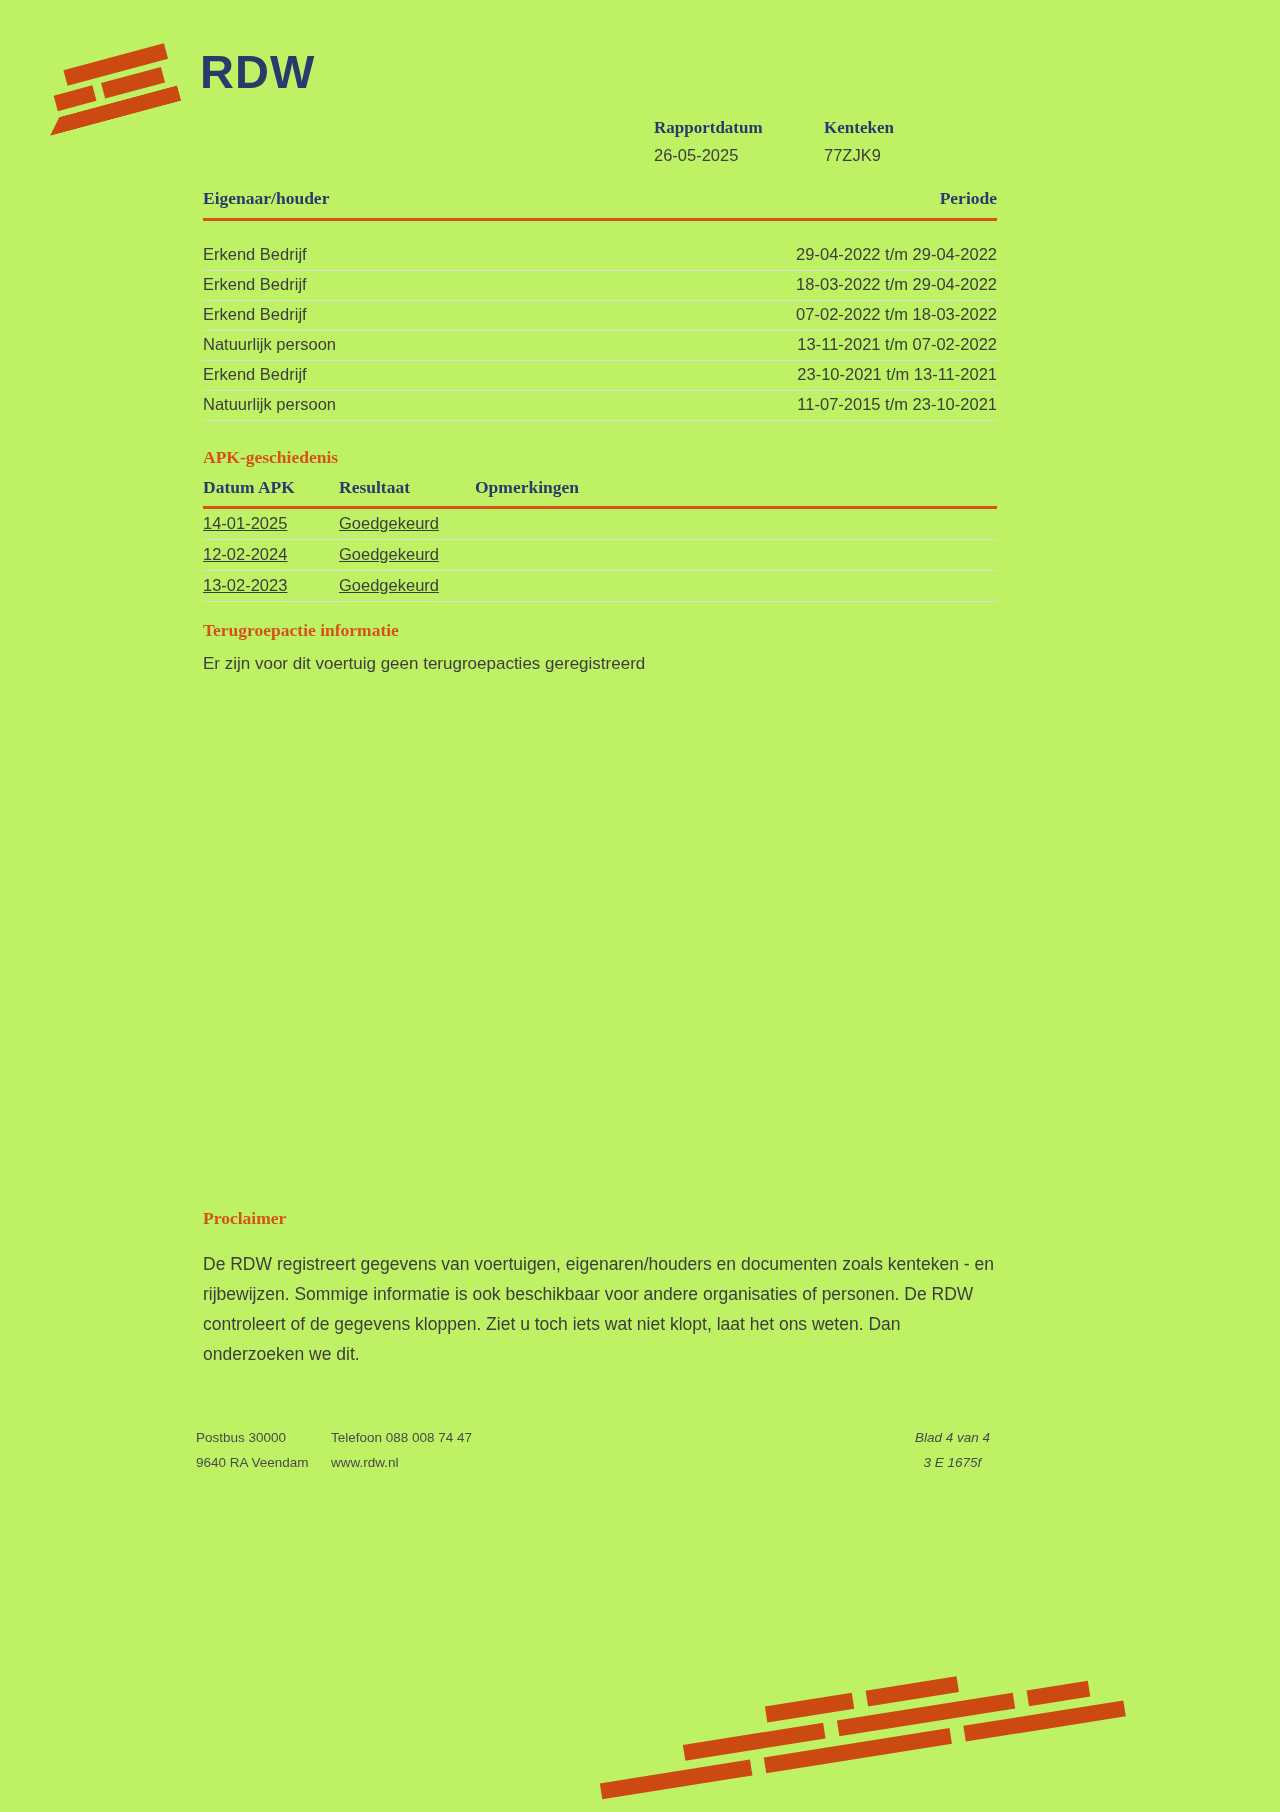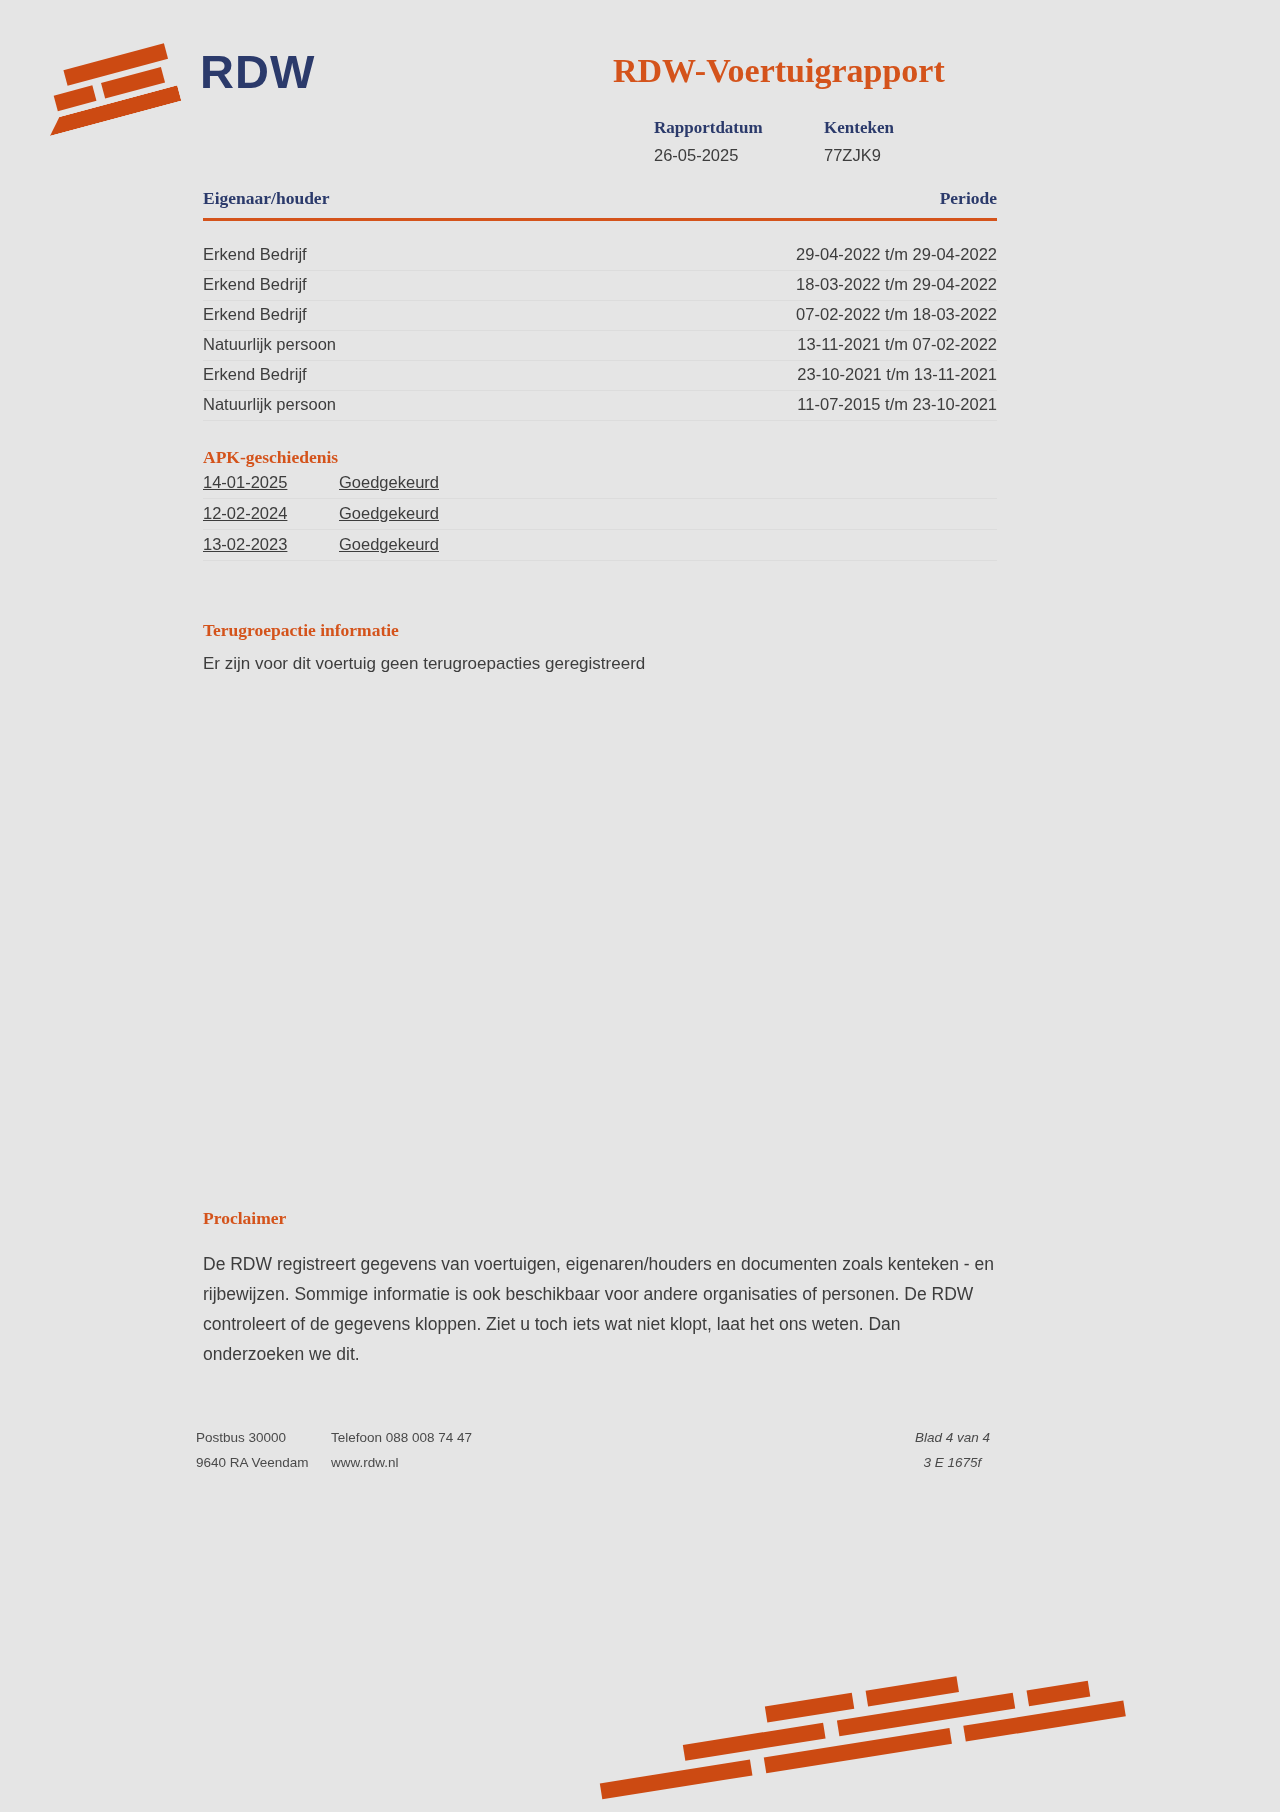--- a/index.html
+++ b/index.html
@@ -1,20 +1,20 @@
 <!DOCTYPE html>
 <html><head>
 <meta charset="utf-8">
 <style>
   * { margin:0; padding:0; box-sizing:border-box; }
   html,body { background:#ffffff; }
   .page {
     position:relative;
     width:1280px; height:1812px;
-    background:#e5e5e5;
+    background:#bef264;
     overflow:hidden;
     font-family:"Liberation Sans", sans-serif;
     color:#3d3d3d;
   }
 
   
   .logo-mark { position:absolute; left:44px; top:58px; width:150px; height:92px; }
   .logo-rot { position:absolute; left:6px; top:18px; transform:rotate(-15deg); transform-origin:left bottom; display:flex; flex-direction:column; gap:6px; }
   .logo-rot .lrow { display:flex; gap:9px; }
   .logo-rot span { display:block; height:16px; background:#cc4a12; }
@@ -100,21 +100,20 @@
           <span></span>
           <span></span>
         </div>
       <div class="lrow l3">
           <span></span>
         </div>
     </div>
   </div>
   <div class="logo-word">RDW</div>
 
-  <h1 class="doc-title">RDW-Voertuigrapport</h1>
 
   <div class="meta">
     <div class="meta-col">
       <div class="meta-label">Rapportdatum</div>
       <div class="meta-value">26-05-2025</div>
     </div>
     <div class="meta-col">
       <div class="meta-label">Kenteken</div>
       <div class="meta-value">77ZJK9</div>
     </div>
@@ -148,20 +147,25 @@
       </div>
       <div class="owner-row">
         <span>Natuurlijk persoon</span>
         <span>11-07-2015 t/m 23-10-2021</span>
       </div>
     </div>
   </section>
 
   <section class="sec apk-sec">
     <div class="orange-h">APK-geschiedenis</div>
+    <div class="apk-grid apk-head">
+      <span class="navy-b">Datum APK</span>
+      <span class="navy-b">Resultaat</span>
+      <span class="navy-b">Opmerkingen</span>
+    </div>
     <div>
       <div class="apk-grid apk-row">
         <span>14-01-2025</span>
         <span>Goedgekeurd</span>
         <span></span>
       </div>
       <div class="apk-grid apk-row">
         <span>12-02-2024</span>
         <span>Goedgekeurd</span>
         <span></span>

